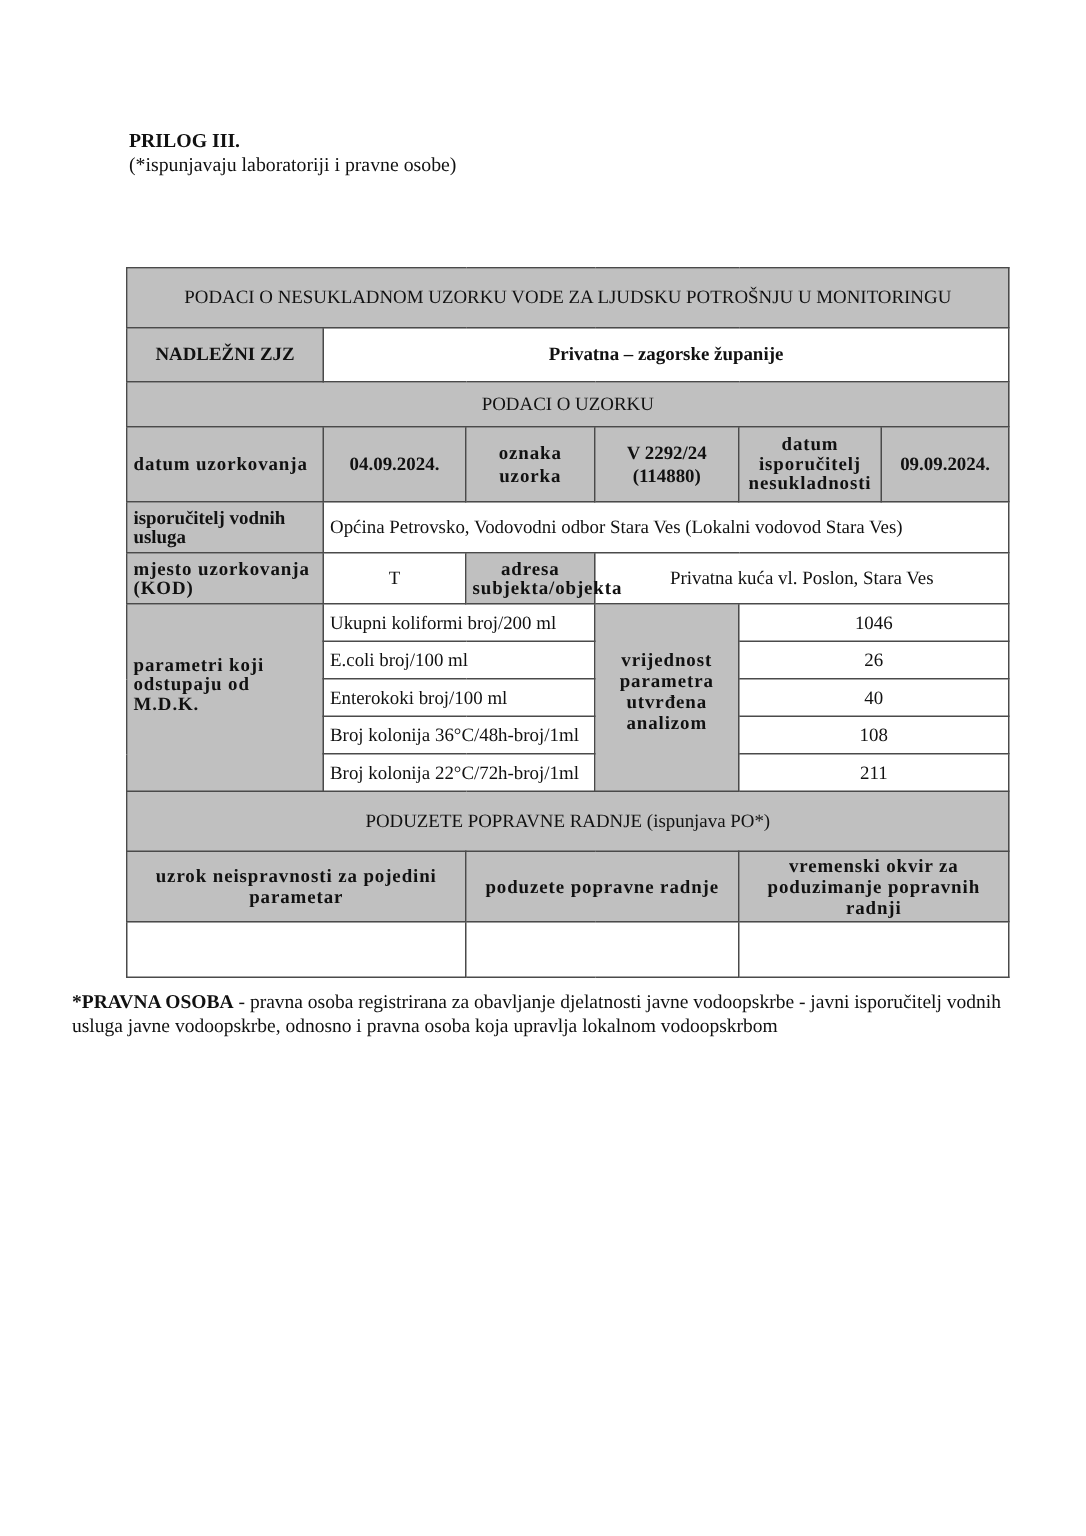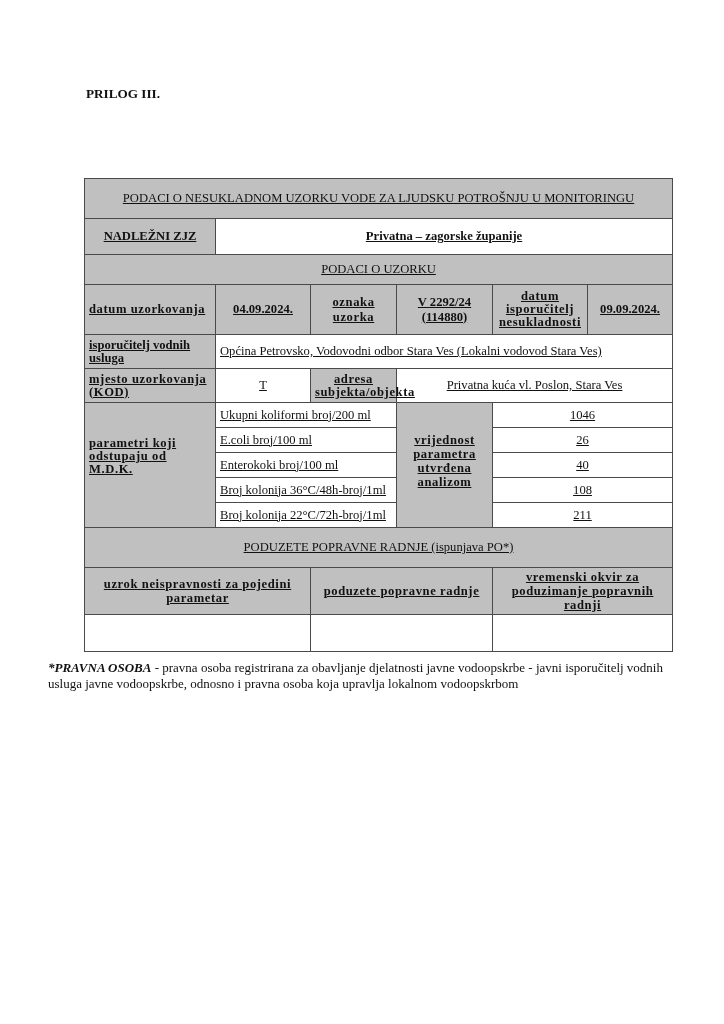--- a/index.html
+++ b/index.html
@@ -2,34 +2,35 @@
 <html><head>
   <meta charset="utf-8">
   <style>
     html, body { margin: 0; padding: 0; background: #ffffff; }
     body { width: 724px; height: 1024px; position: relative; overflow: hidden;
       font-family: "Liberation Serif", serif; color: #111; }
     .intro { position: absolute; left: 86px; top: 86px; width: 600px; font-size: 13.2px; line-height: 15.5px; }
     .intro .prilog { font-weight: bold; }
     table.main { position: absolute; left: 84px; top: 178px; width: 588px; border-collapse: collapse;
       table-layout: fixed; font-size: 12.6px; }
-    table.main td { border: 1.2px solid #4a4a4a; padding: 2px 4px; vertical-align: middle; text-decoration: underline; }
+    table.main td { border: 1.2px solid #4a4a4a; padding: 2px 4px; vertical-align: middle; }
     .g { background: #c0c0c0; }
     .w { background: #ffffff; }
     .b { font-weight: bold; }
     .c { text-align: center; }
     .sp { letter-spacing: 0.6px; }
     .footnote { position: absolute; left: 48px; top: 660px; width: 640px; font-size: 13px; line-height: 16px; }
-    .footnote .strong { font-weight: bold; font-style: italic; }
+    .footnote .strong { font-weight: bold; }
   </style>
 </head>
 <body>
 
 <div class="intro">
   <div class="prilog">PRILOG III.</div>
+  <div>(*ispunjavaju laboratoriji i pravne osobe)</div>
 </div>
 
 <table class="main">
   <colgroup>
     <col style="width:131px">
       <col style="width:95px">
       <col style="width:86px">
     <col style="width:96px">
       <col style="width:95px">
       <col style="width:85px">

